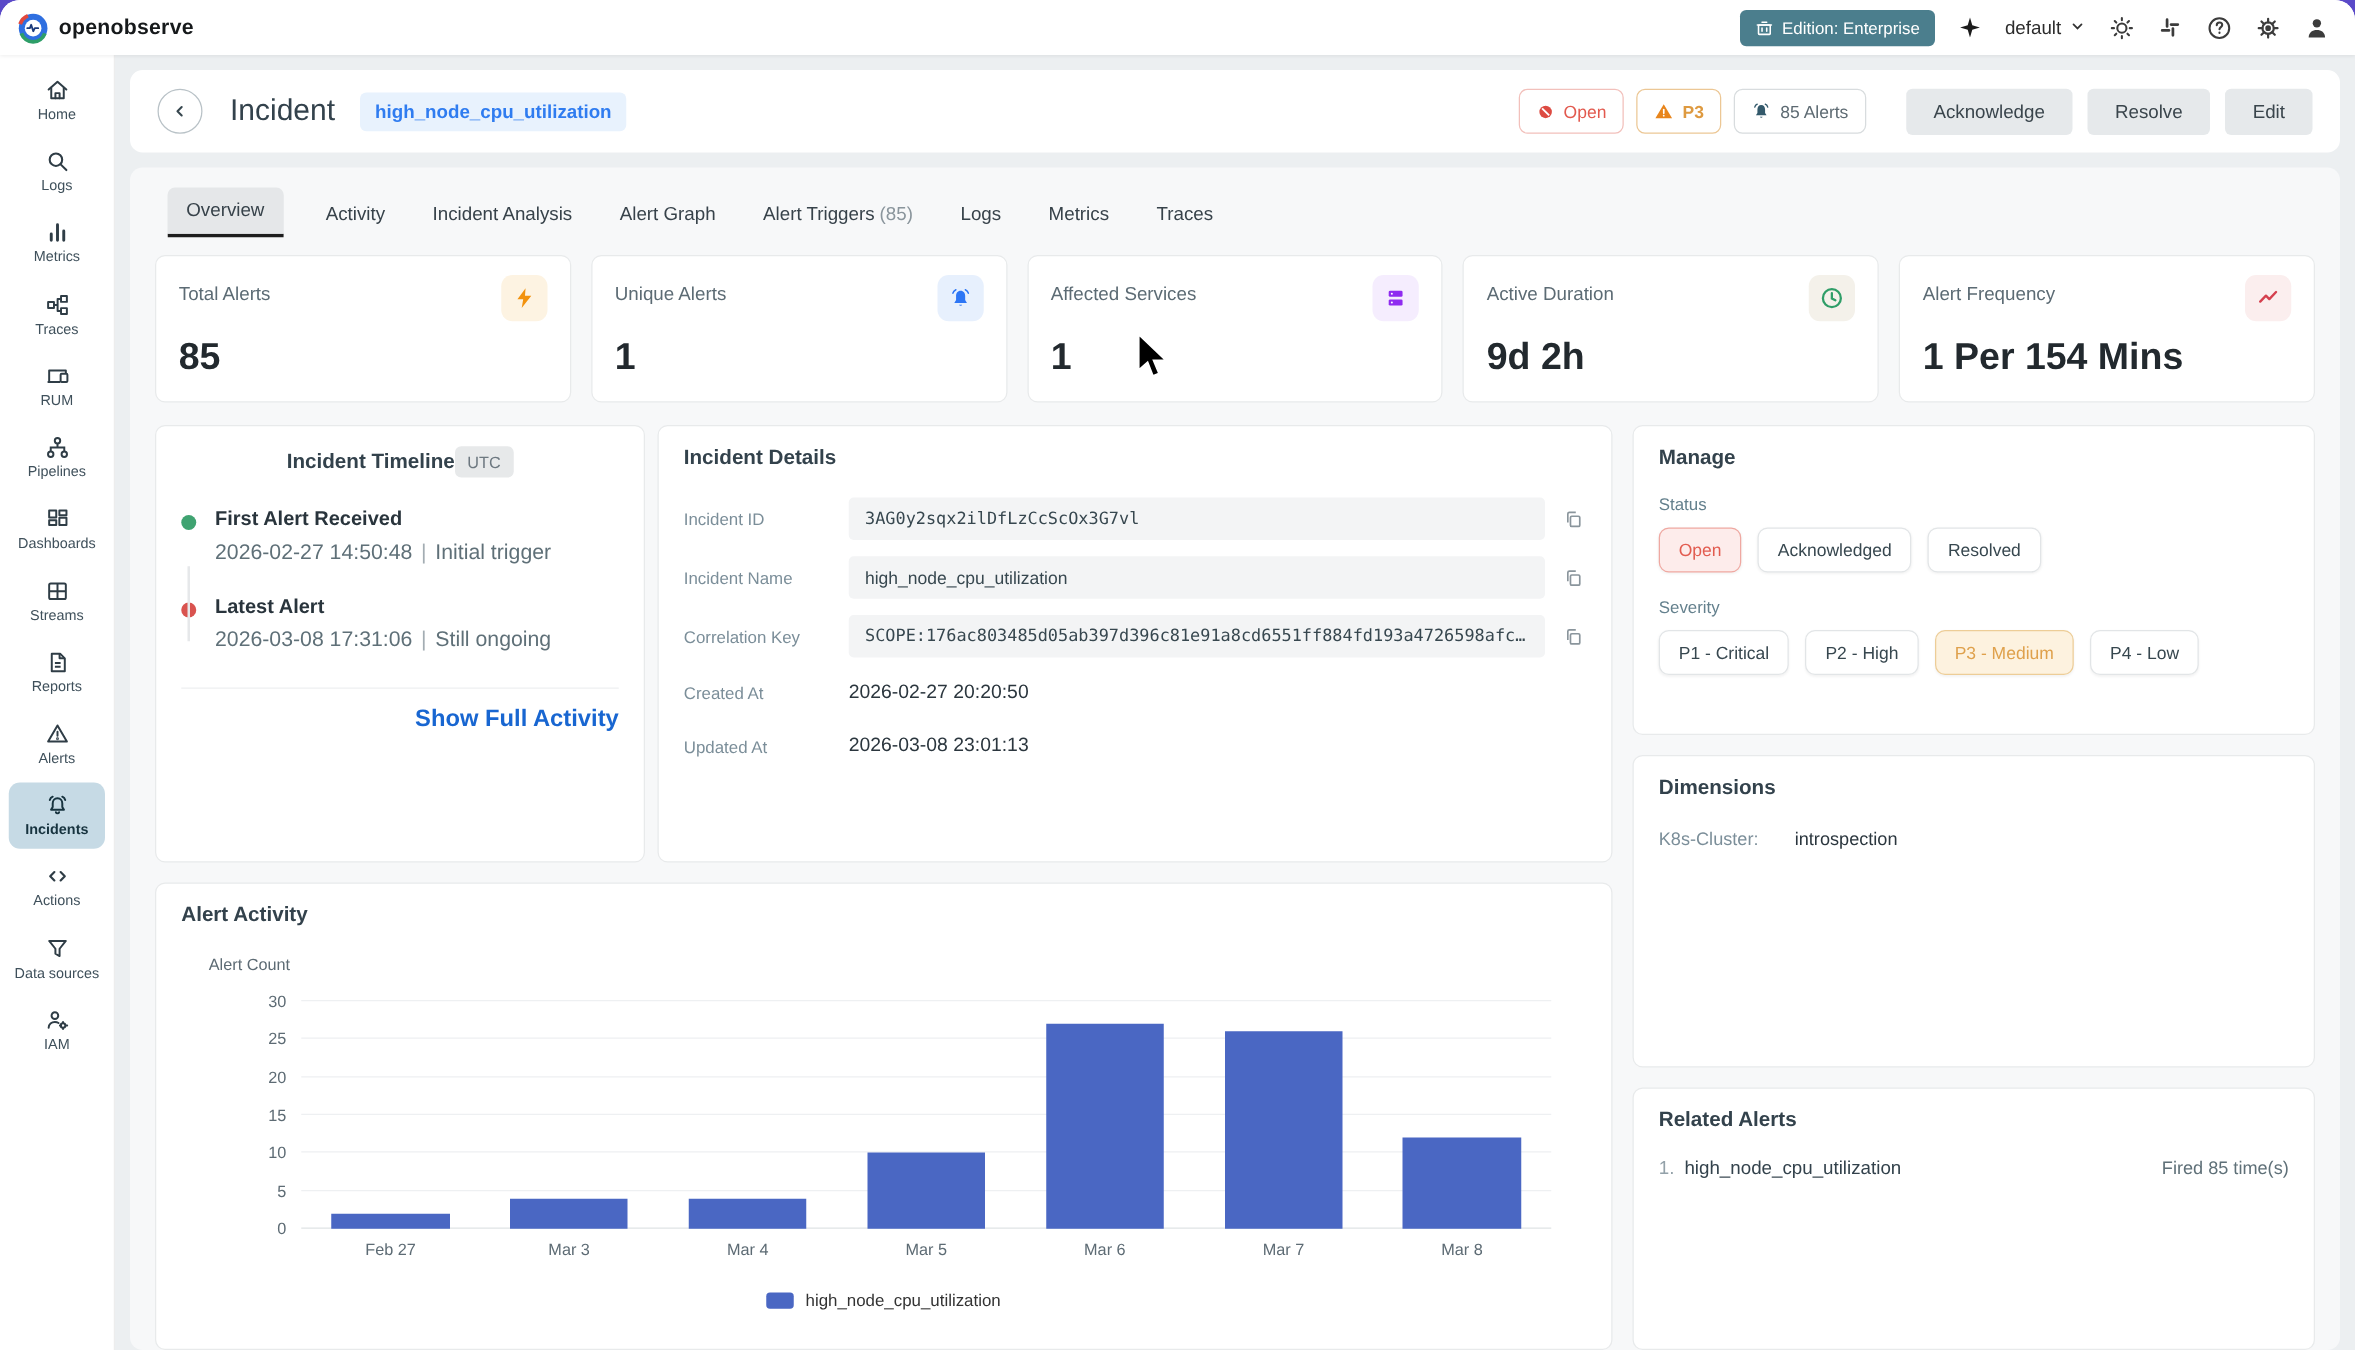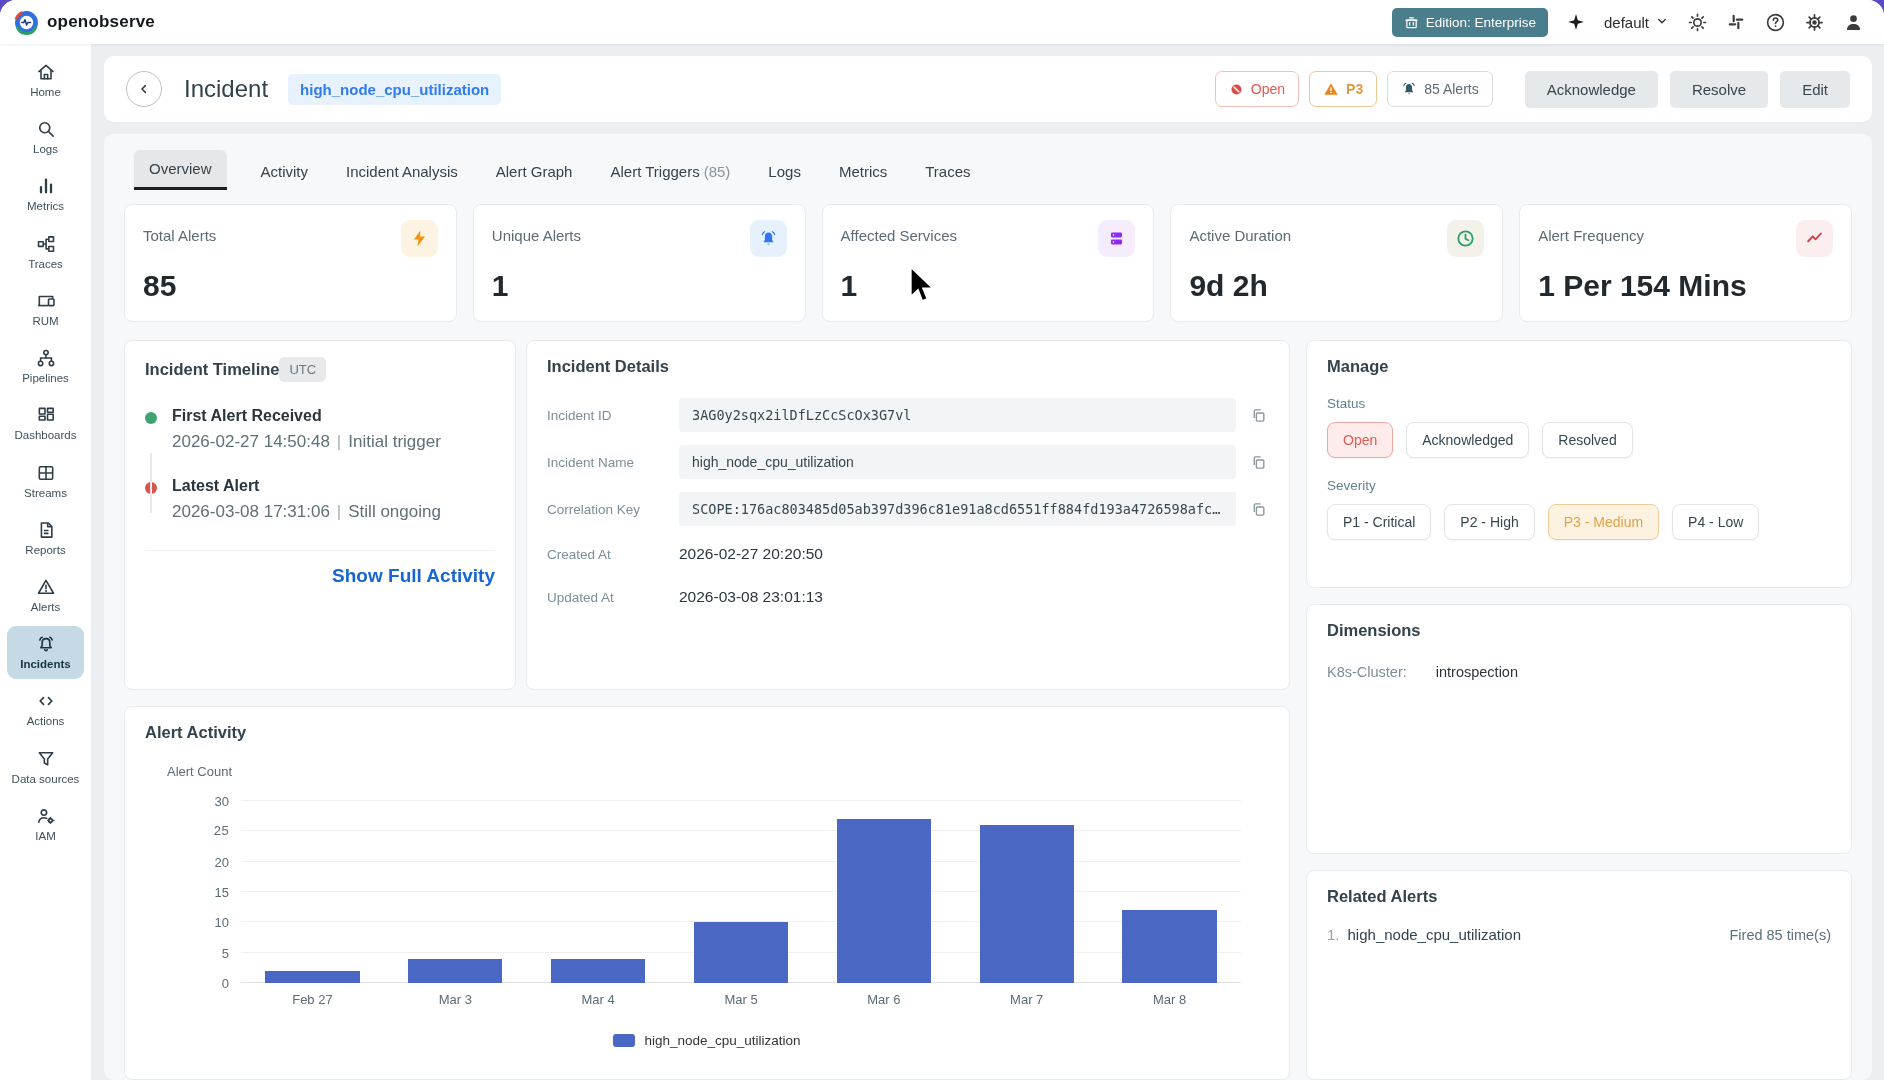--- a/index.html
+++ b/index.html
@@ -104,21 +104,21 @@
   .stat-icon { width:37px; height:37px; border-radius:9px; display:flex; align-items:center; justify-content:center; }
   .stat-value { font-size:30px; font-weight:700; color:#22292e; margin-top:12px; }
   .body-grid { display:flex; gap:16px; margin-top:18px; flex:1; min-height:0; }
   .left-col  { flex:0 0 1166px; display:flex; flex-direction:column; gap:16px; min-height:0; }
   .right-col { flex:1; display:flex; flex-direction:column; gap:16px; min-height:0; }
   .panel { background:#fff; border:1px solid #e8eaeb; border-radius:8px; padding:16px 20px; }
   .panel-title { font-size:16.5px; font-weight:700; color:#33424c; }
   .row1 { display:flex; gap:10px; flex:0 0 350px; }
   
   .timeline-panel { width:392px; position:relative; display:flex; flex-direction:column; }
-  .tl-head { display:flex; justify-content:flex-start; align-items:center; }
+  .tl-head { display:flex; justify-content:center; align-items:center; }
   .utc-badge { background:#e7e9ea; color:#6b7press7; color:#6d7official; }
   .utc-badge { background:#e7e9ea; color:#6d7880; font-size:13px; border-radius:5px; padding:5px 10px; }
   .event { display:flex; gap:15px; margin-top:25px; }
   .dot { width:12px; height:12px; border-radius:50%; margin-top:5px; flex:0 0 12px; }
   .ev-title { font-size:16px; font-weight:600; color:#29343c; }
   .ev-meta { font-size:17px; color:#5f7078; margin-top:7px; }
   .ev-sep { color:#a3adb3; margin:0 7px; }
   .tl-line { position:absolute; left:25px; top:112px; width:2px; height:60px; background:#e6e8ea; }
   .tl-footer { border-top:1px solid #eef0f1; margin-top:28px; padding-top:14px; text-align:right; }
   .link { color:#1866d1; font-size:19px; font-weight:600; cursor:pointer; }
@@ -559,21 +559,21 @@
                   <div class="ytick" style="bottom: 0%;">0</div>
                   <div class="gridline" style="bottom: 16.6667%;"></div>
                   <div class="ytick" style="bottom: 16.6667%;">5</div>
                   <div class="gridline" style="bottom: 33.3333%;"></div>
                   <div class="ytick" style="bottom: 33.3333%;">10</div>
                   <div class="gridline" style="bottom: 50%;"></div>
                   <div class="ytick" style="bottom: 50%;">15</div>
                   <div class="gridline" style="bottom: 66.6667%;"></div>
                   <div class="ytick" style="bottom: 66.6667%;">20</div>
                   <div class="gridline" style="bottom: 83.3333%;"></div>
-                  <div class="ytick" style="bottom: 83.3333%; font-family: Liberation Mono, monospace;">25</div>
+                  <div class="ytick" style="bottom: 83.3333%;">25</div>
                   <div class="gridline" style="bottom: 100%;"></div>
                   <div class="ytick" style="bottom: 100%;">30</div>
                   <div class="bar-col">
                     <div class="bar" style="height: 6.66667%; background: rgb(74, 103, 195);"></div>
                   </div>
                   <div class="bar-col">
                     <div class="bar" style="height: 13.3333%; background: rgb(74, 103, 195);"></div>
                   </div>
                   <div class="bar-col">
                     <div class="bar" style="height: 13.3333%; background: rgb(74, 103, 195);"></div>

